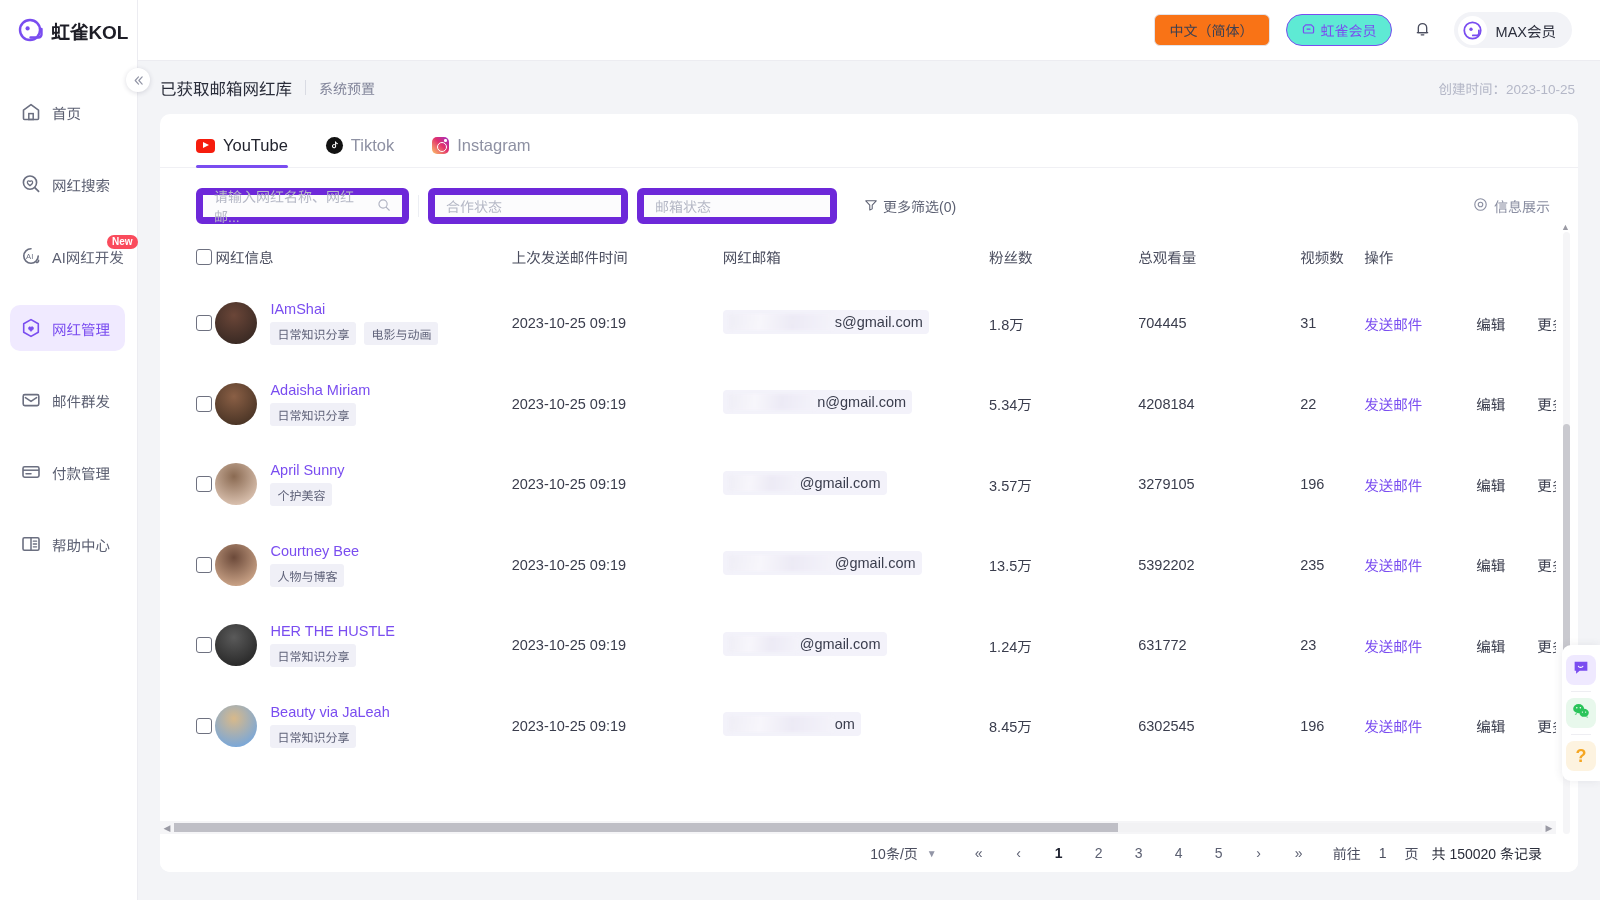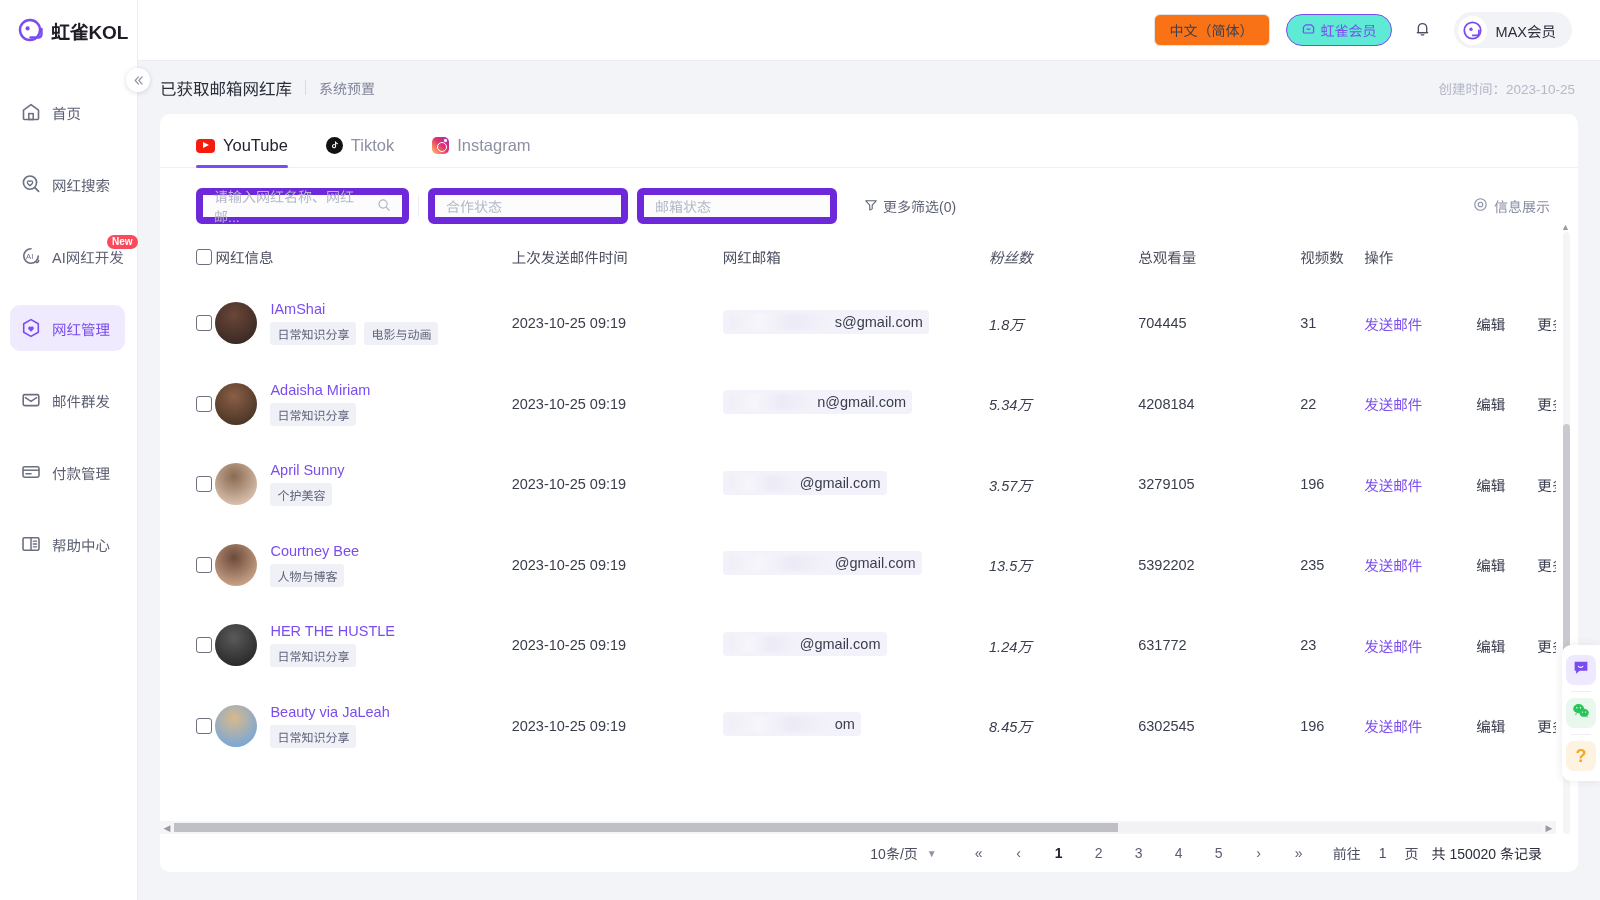--- a/index.html
+++ b/index.html
@@ -141,21 +141,21 @@
   table { width: 100%; border-collapse: collapse; table-layout: fixed; }
   thead th {
     font-size: 14.5px; color: #4b4e5f; font-weight: 400; text-align: left;
     padding: 22px 0 16px 0; background: #fff;
   }
   tbody td { padding: 0; font-size: 14.5px; color: #3a3d4d; vertical-align: middle; height: 80.5px; }
   .col-cb { width: 52px; padding-left: 36px !important; }
   .col-info { width: 278px; }
   .col-date { width: 198px; }
   .col-mail { width: 250px; }
-  .col-fans { width: 140px; font-style: italic; }
+  .col-fans { width: 140px; }
   .col-views { width: 152px; }
   .col-videos { width: 60px; }
   .col-act { width: 180px; }
 
   .cb {
     width: 16px; height: 16px; border: 1.4px solid #6e7180; border-radius: 3px;
     background: #fff; display: block; cursor: pointer;
   }
   .kol {
     display: flex; align-items: center; gap: 13px;

